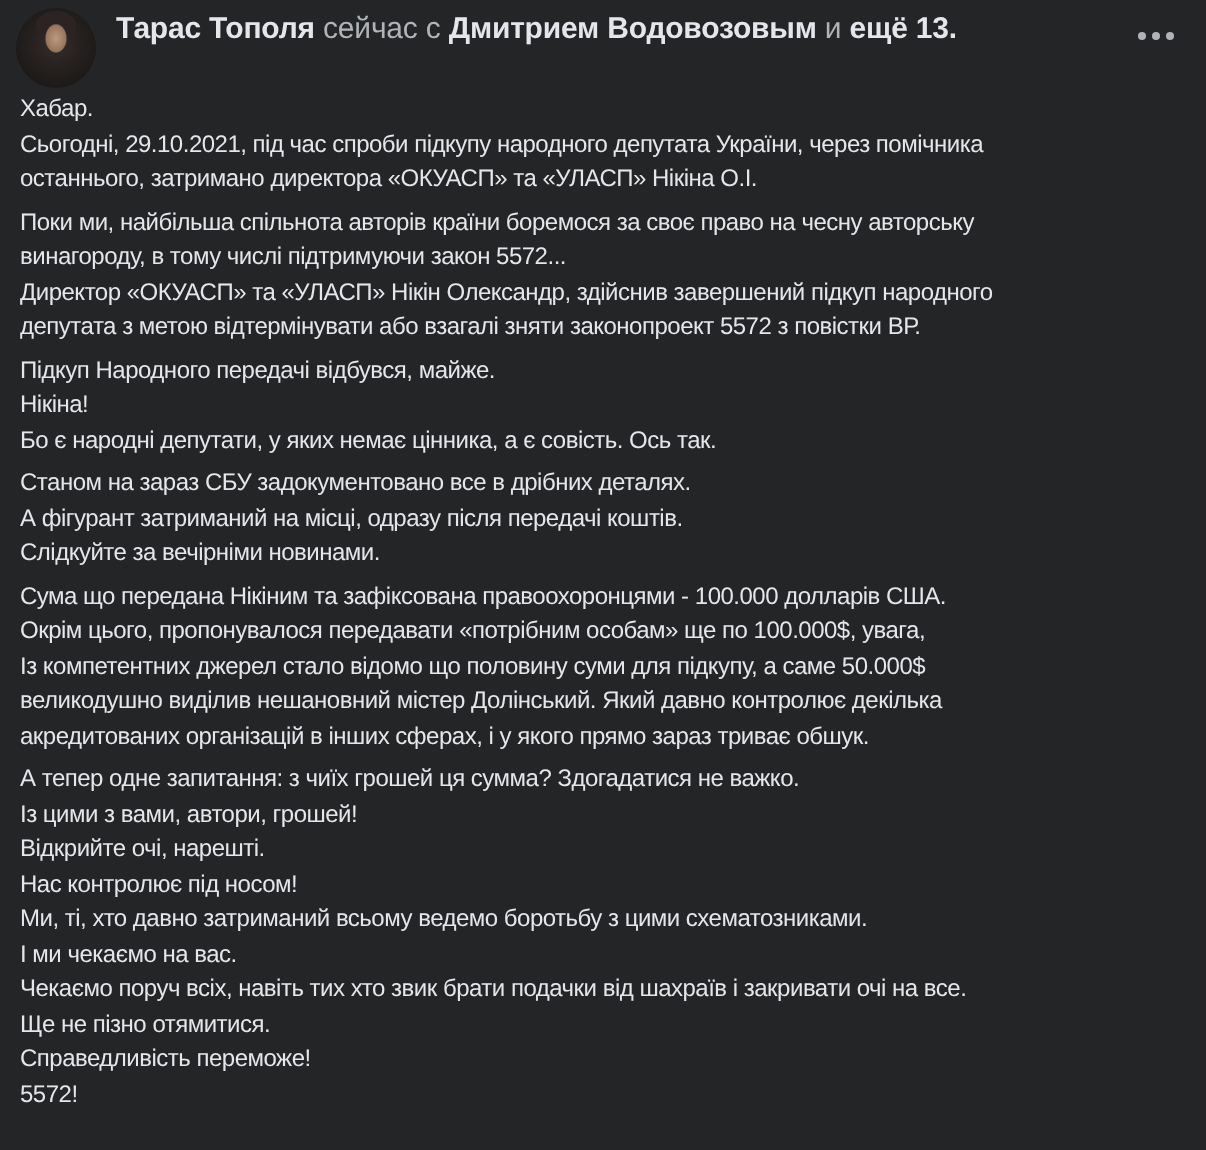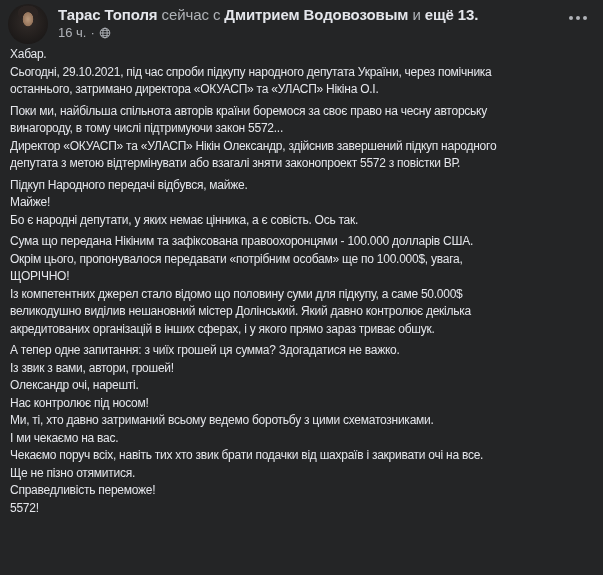--- a/index.html
+++ b/index.html
@@ -50,31 +50,20 @@
     color:var(--text);white-space:nowrap;
   }
 </style>
 </head>
 <body>
 
 <div class="post-header">
   <div class="avatar"></div>
   <div class="head-text">
     <div class="name-line"><b>Тарас Тополя</b><span> сейчас с </span><b>Дмитрием Водовозовым</b><span> и </span><b>ещё 13.</b></div>
-    <div class="meta-line">
-      <span class="ts">16 ч.</span>
-      <span>·</span>
-      <span class="globe">
-        <svg viewBox="0 0 16 16" width="12" height="12" fill="none" stroke="#b0b3b8" stroke-width="1.3">
-          <circle cx="8" cy="8" r="6.4"></circle>
-          <ellipse cx="8" cy="8" rx="2.9" ry="6.4"></ellipse>
-          <path d="M1.6 8h12.8M2.7 4.4h10.6M2.7 11.6h10.6"></path>
-        </svg>
-      </span>
-    </div>
   </div>
   <button class="menu-btn" aria-label="options">
     <i></i>
       <i></i>
       <i></i>
   </button>
 </div>
 
 <div class="post-body">
     <div class="para">
@@ -83,35 +72,39 @@
       <div class="line">останнього, затримано директора «ОКУАСП» та «УЛАСП» Нікіна О.І.</div>
     </div>
     <div class="para">
       <div class="line">Поки ми, найбільша спільнота авторів країни боремося за своє право на чесну авторську</div>
       <div class="line">винагороду, в тому числі підтримуючи закон 5572...</div>
       <div class="line">Директор «ОКУАСП» та «УЛАСП» Нікін Олександр, здійснив завершений підкуп народного</div>
       <div class="line">депутата з метою відтермінувати або взагалі зняти законопроект 5572 з повістки ВР.</div>
     </div>
     <div class="para">
       <div class="line">Підкуп Народного передачі відбувся, майже.</div>
-      <div class="line">Майже!</div>
+      <div class="line">Нікіна!</div>
       <div class="line">Бо є народні депутати, у яких немає цінника, а є совість. Ось так.</div>
+    </div>
+    <div class="para">
+      <div class="line">Станом на зараз СБУ задокументовано все в дрібних деталях.</div>
+      <div class="line">А фігурант затриманий на місці, одразу після передачі коштів.</div>
+      <div class="line">Слідкуйте за вечірніми новинами.</div>
     </div>
     <div class="para">
       <div class="line">Сума що передана Нікіним та зафіксована правоохоронцями - 100.000 долларів США.</div>
       <div class="line">Окрім цього, пропонувалося передавати «потрібним особам» ще по 100.000$, увага,</div>
-      <div class="line">ЩОРІЧНО!</div>
       <div class="line">Із компетентних джерел стало відомо що половину суми для підкупу, а саме 50.000$</div>
       <div class="line">великодушно виділив нешановний містер Долінський. Який давно контролює декілька</div>
       <div class="line">акредитованих організацій в інших сферах, і у якого прямо зараз триває обшук.</div>
     </div>
     <div class="para">
       <div class="line">А тепер одне запитання: з чиїх грошей ця сумма? Здогадатися не важко.</div>
-      <div class="line">Із звик з вами, автори, грошей!</div>
-      <div class="line">Олександр очі, нарешті.</div>
+      <div class="line">Із цими з вами, автори, грошей!</div>
+      <div class="line">Відкрийте очі, нарешті.</div>
       <div class="line">Нас контролює під носом!</div>
       <div class="line">Ми, ті, хто давно затриманий всьому ведемо боротьбу з цими схематозниками.</div>
       <div class="line">І ми чекаємо на вас.</div>
       <div class="line">Чекаємо поруч всіх, навіть тих хто звик брати подачки від шахраїв і закривати очі на все.</div>
       <div class="line">Ще не пізно отямитися.</div>
       <div class="line">Справедливість переможе!</div>
       <div class="line">5572!</div>
     </div>
   </div>
 

